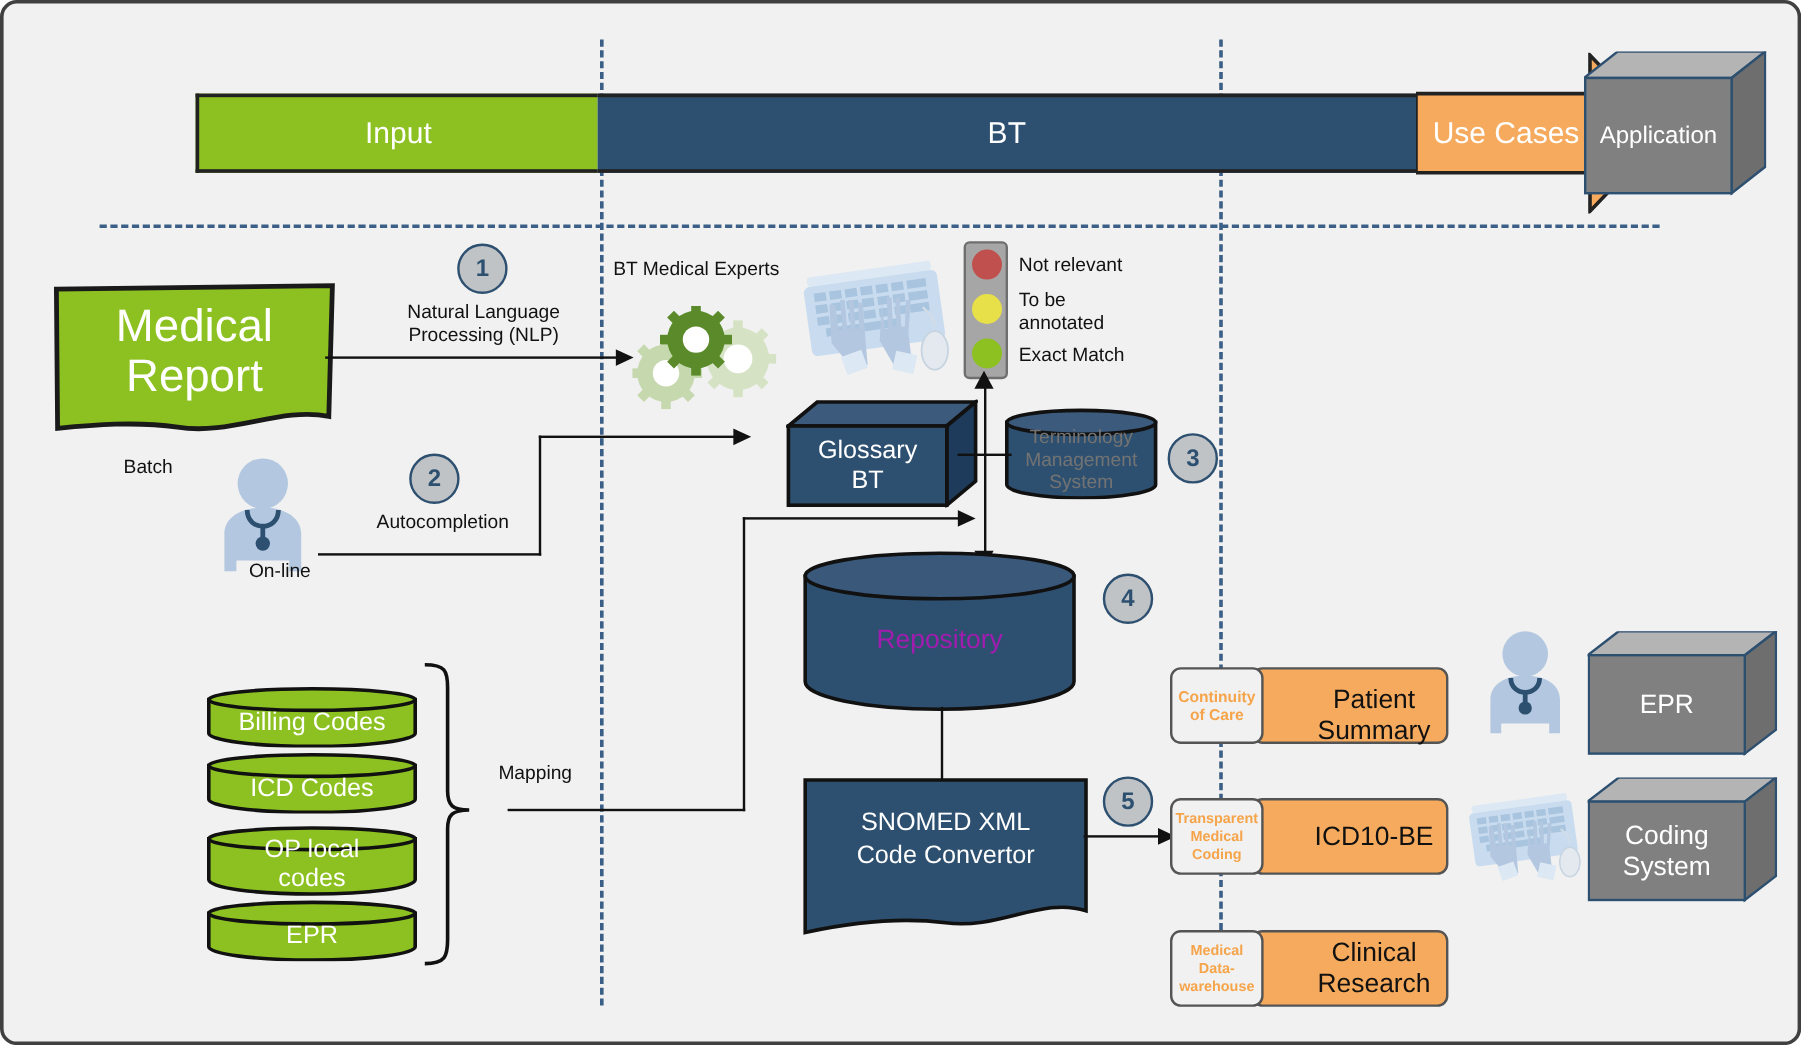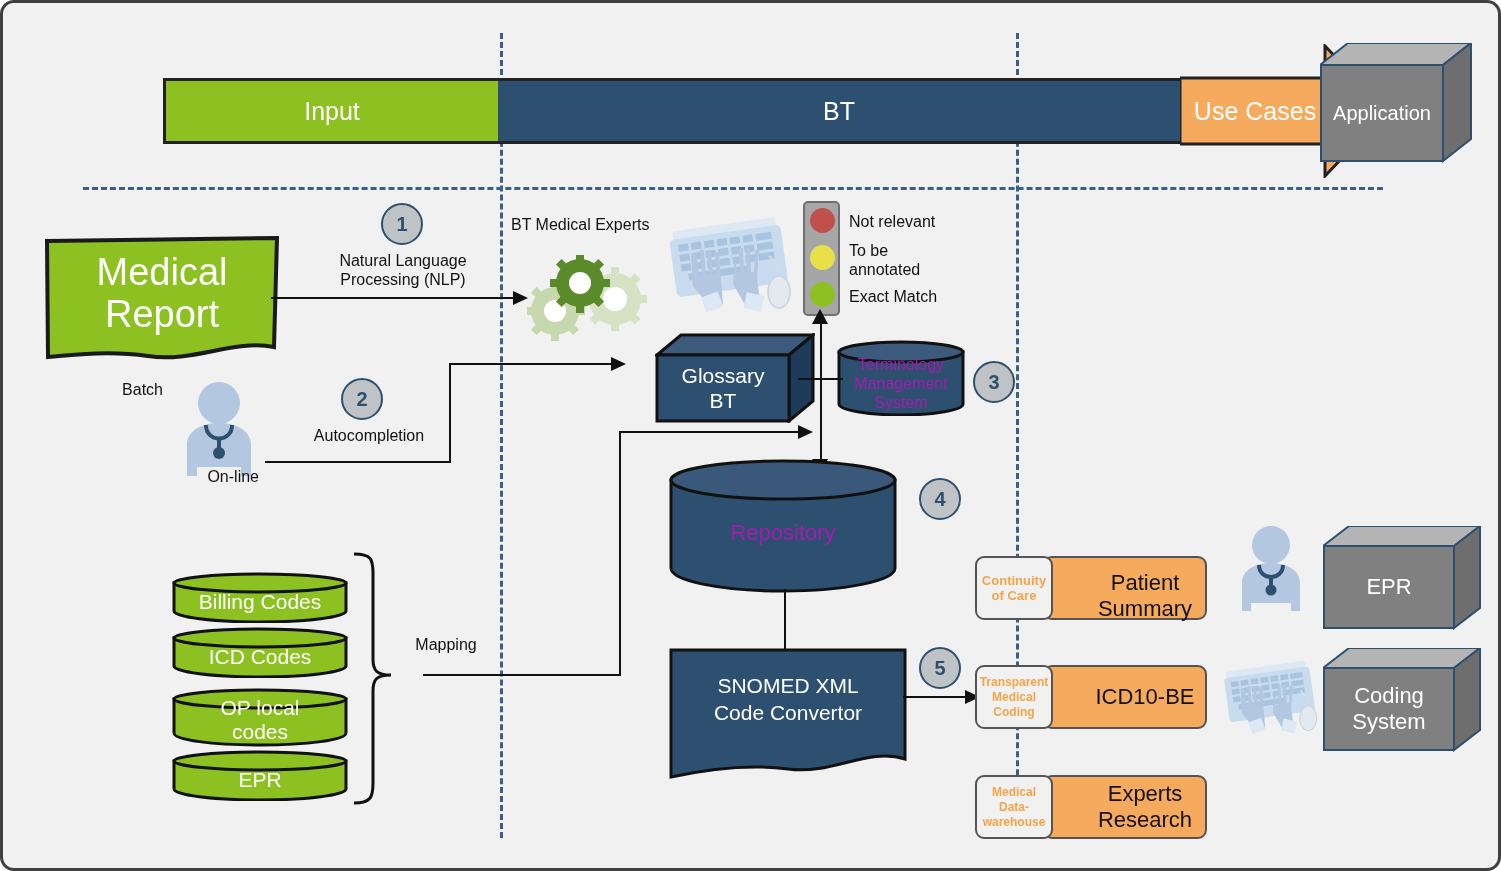--- a/index.html
+++ b/index.html
@@ -111,21 +111,21 @@
 
   <div id="medreport" class="abs">
     <svg viewBox="0 0 238 125" width="238" height="125">
       <path d="M4,6 L234,3 L231,112 C190,104 150,128 105,121 C70,116 35,119 5,122 Z" fill="#8cc121" stroke="#1a1a1a" stroke-width="4"></path>
     </svg>
     <div class="txt ctr" style="flex-direction:column;">
       <div>Medical</div>
       <div>Report</div>
     </div>
   </div>
-  <div class="lbl" style="left:100px;top:377px;width:60px;text-align:right;">Batch</div>
+  <div class="lbl" style="left:100px;top:377px;width:60px;text-align:left;">Batch</div>
 
   <div class="abs stepcircle ctr" style="left:378px;top:200px;width:38px;height:38px;">
     <span>1</span>
   </div>
   <div class="lbl" style="left:320px;top:248px;width:160px;text-align:center;">
     <div>Natural Language</div>
     <div>Processing (NLP)</div>
   </div>
 
   <div class="conn h" style="left:268px;top:294px;width:250px;"></div>
@@ -280,21 +280,21 @@
       <div>Glossary</div>
       <div>BT</div>
     </div>
   </div>
 
   <div class="abs" style="left:833px;top:337px;width:130px;height:76px;">
     <svg viewBox="0 0 130 76" width="130" height="76">
       <path d="M3,12 L3,64 C3,70 32,75 65,75 C98,75 127,70 127,64 L127,12 Z" fill="#2e5070" stroke="#111" stroke-width="3"></path>
       <ellipse cx="65" cy="12" rx="62" ry="10" fill="#3c5a7c" stroke="#111" stroke-width="3"></ellipse>
     </svg>
-    <div class="abs ctr" style="left:0;top:12px;width:130px;height:62px;flex-direction:column;color:#a21caf;font-size:16px;line-height:19px;">
+    <div class="abs ctr" style="left:0;top:12px;width:130px;height:62px;flex-direction:column;color:#737373;font-size:16px;line-height:19px;">
       <div>Terminology</div>
       <div>Management</div>
       <div>System</div>
     </div>
   </div>
 
   <div class="abs stepcircle ctr" style="left:970px;top:358px;width:38px;height:38px;">
     <span>3</span>
   </div>
 
@@ -400,21 +400,21 @@
     </div>
     <div class="uc-left ctr" style="flex-direction:column;font-size:12px;">
       <div>Transparent</div>
       <div>Medical</div>
       <div>Coding</div>
     </div>
   </div>
 
   <div class="ucrow" style="left:972px;top:772px;width:232px;">
     <div class="uc-right ctr" style="flex-direction:column;">
-      <div style="padding-left:40px;">Experts</div>
+      <div style="padding-left:40px;">Clinical</div>
       <div style="padding-left:40px;">Research</div>
     </div>
     <div class="uc-left ctr" style="flex-direction:column;font-size:12px;">
       <div>Medical</div>
       <div>Data-</div>
       <div>warehouse</div>
     </div>
   </div>
 
   <div class="abs" style="left:1232px;top:522px;">

